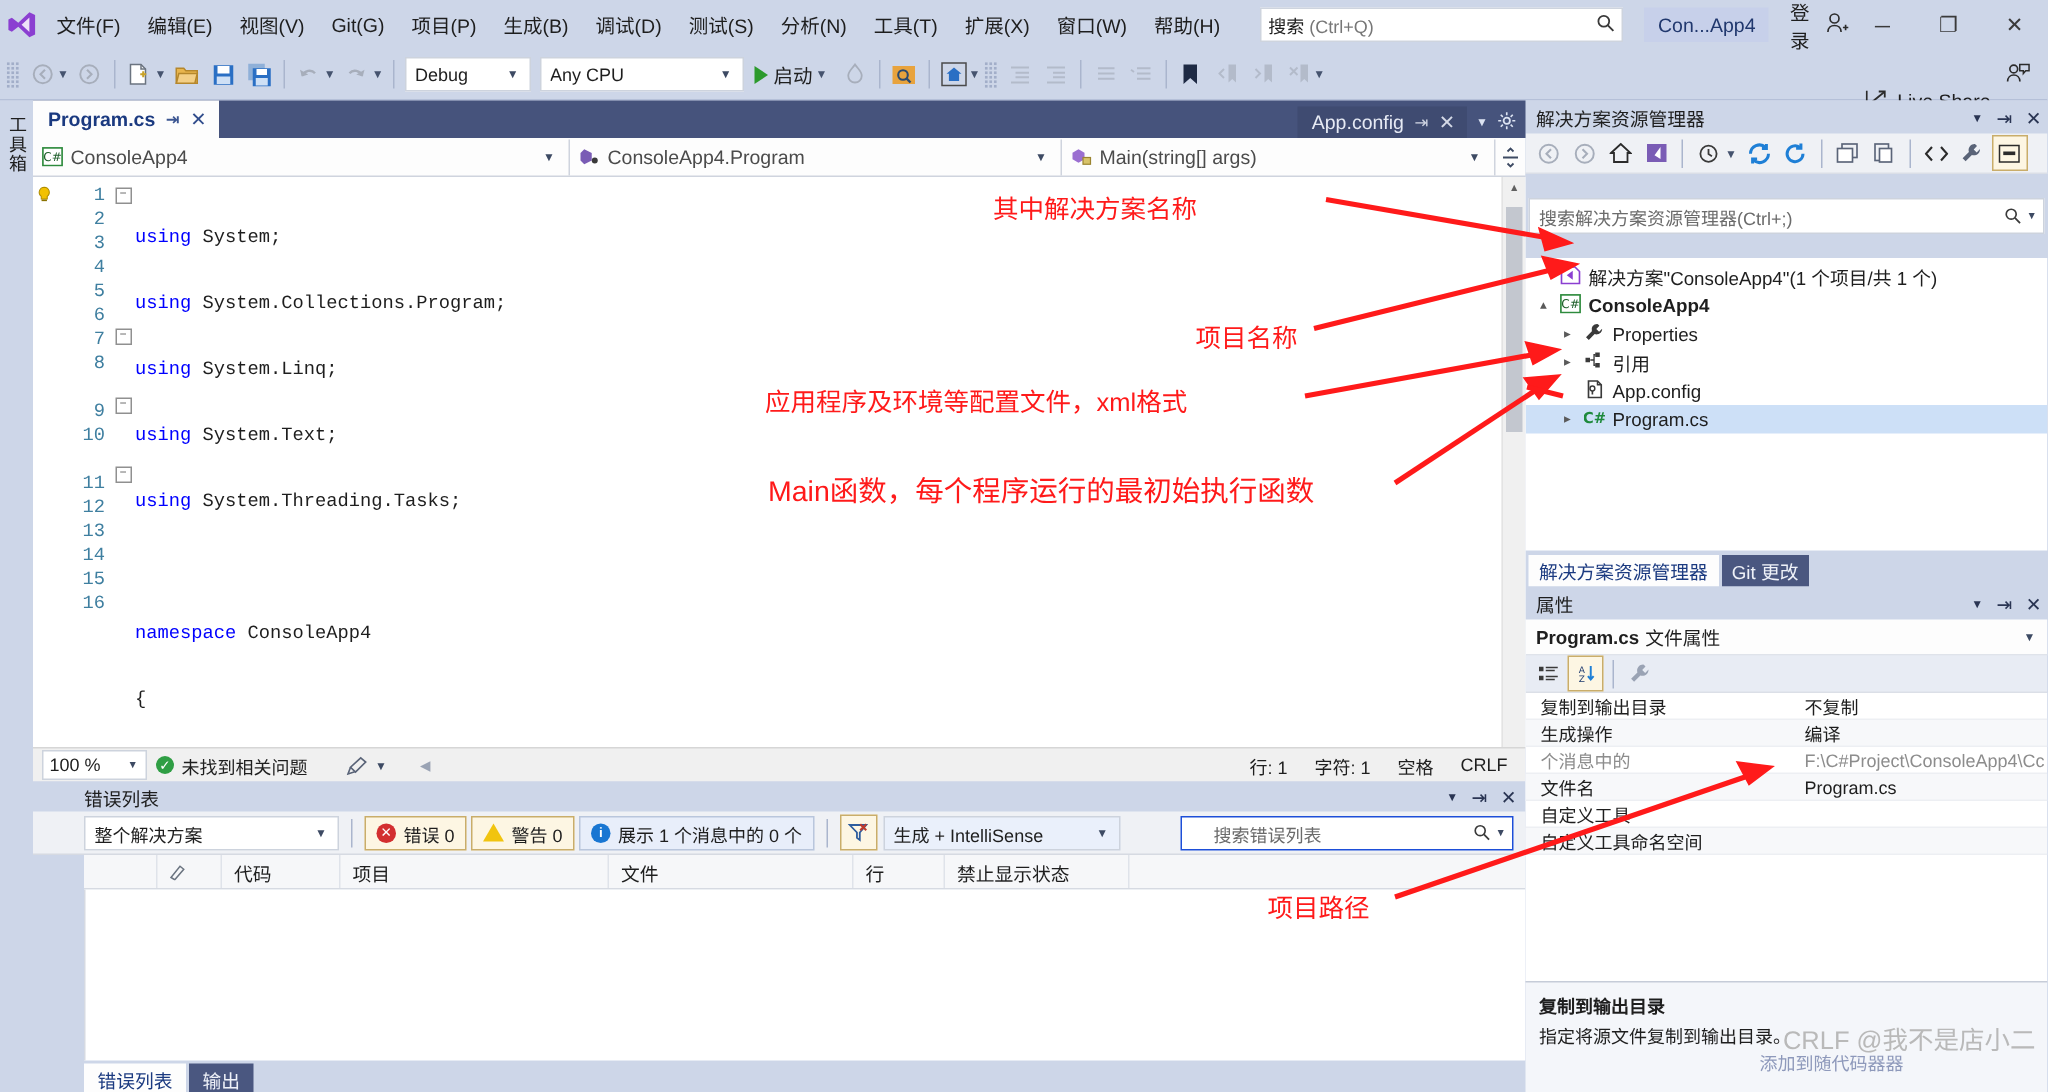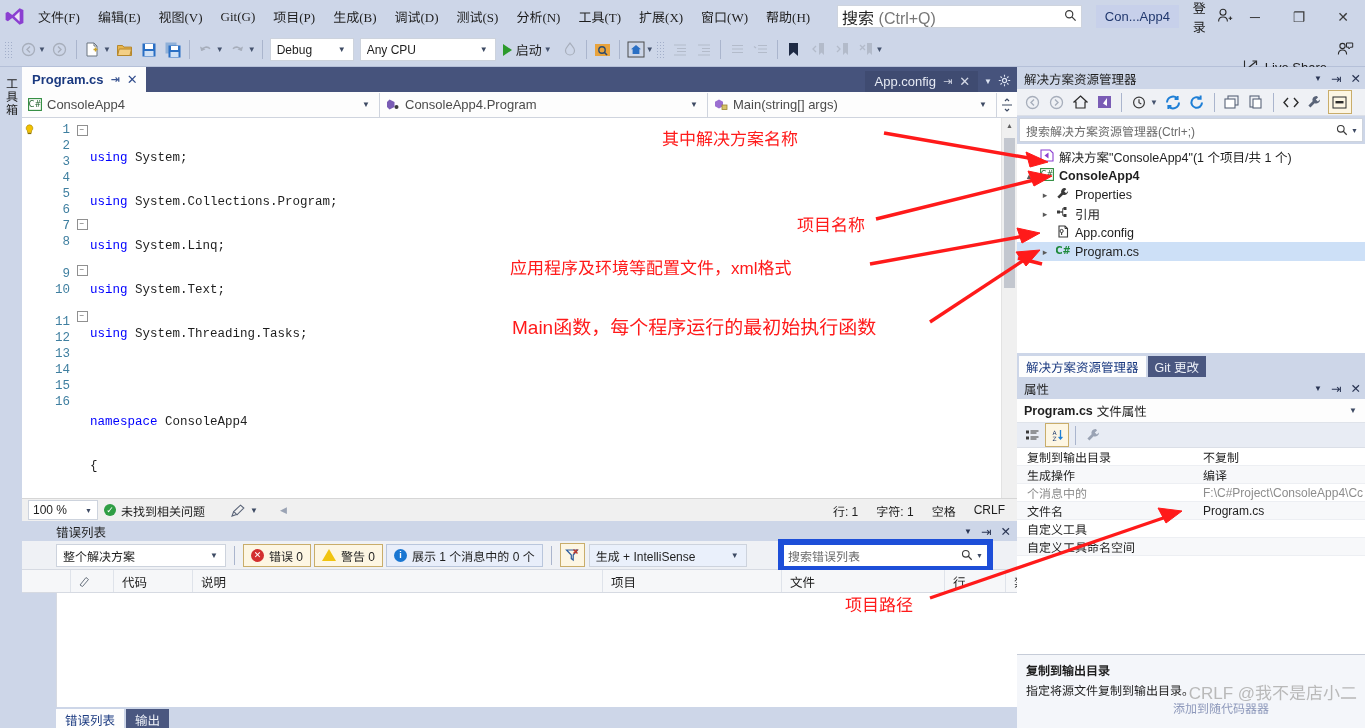--- a/index.html
+++ b/index.html
@@ -9,26 +9,26 @@
     font-size:12px;color:#1e1e1e;background:#cdd6e8;
     -webkit-font-smoothing:antialiased;
   }
   .app{position:relative;width:1365px;height:728px;background:#cdd6e8;}
 
   
   .titlebar{height:33px;display:flex;align-items:center;background:#cdd6e8;position:relative;}
   .vs-logo{width:34px;display:flex;align-items:center;justify-content:center;}
   .vs-logo svg{display:block;}
   .menu{display:flex;align-items:center;height:33px;}
-  .menu-item{padding:4px 9px;font-size:13px;color:#1e1e1e;white-space:nowrap;cursor:default;font-family:Liberation Serif, serif;}
+  .menu-item{padding:4px 9px;font-size:13px;color:#1e1e1e;white-space:nowrap;cursor:default;}
   .search-box{
     margin-left:18px;width:275px;height:21px;background:#fff;border:1px solid #ced4de;
     display:flex;align-items:center;padding:0 4px;position:relative;
   }
-  .search-box .ph{font-size:16px;color:#1e1e1e;}
+  .search-box .ph{font-size:12px;color:#1e1e1e;}
   .search-box .ph i{color:#777;font-style:normal;}
   .search-box .mag{margin-left:auto;}
   .proj-chip{
     margin-left:14px;background:#c7d0ea;color:#21386e;font-weight:normal;font-size:13px;
     padding:4px 9px;white-space:nowrap;
   }
   .signin{margin-left:14px;display:flex;align-items:center;gap:5px;font-size:13px;}
   .wincontrols{margin-left:auto;display:flex;align-items:center;height:33px;}
   .wc{width:44px;height:33px;display:flex;align-items:center;justify-content:center;color:#3a3a3a;font-size:14px;}
 
@@ -114,38 +114,38 @@
   .scopesel .sv{flex:1;} .scopesel .sa{font-size:8px;color:#3d4a63;padding:0 5px;}
   .pillgrp{display:flex;align-items:center;gap:3px;}
   .pill{height:21px;display:flex;align-items:center;gap:5px;padding:0 7px;border:1px solid #c9ad6a;background:#fdf6e3;font-size:12px;}
   .pill.info{border-color:#b9c6dc;background:#e8eefa;}
   .ic-err{width:13px;height:13px;border-radius:50%;background:#d32f2f;color:#fff;font-size:9px;display:flex;align-items:center;justify-content:center;}
   .ic-warn{width:0;height:0;border-left:7px solid transparent;border-right:7px solid transparent;border-bottom:12px solid #f1c40f;position:relative;}
   .ic-info{width:13px;height:13px;border-radius:50%;background:#1976d2;color:#fff;font-size:9px;font-weight:bold;display:flex;align-items:center;justify-content:center;}
   .filterbtn{width:23px;height:22px;border:1px solid #c9ad6a;background:#fdf6e3;display:flex;align-items:center;justify-content:center;}
   .buildsel{width:148px;height:21px;background:#eaf0fb;border:1px solid #cdd3dd;display:flex;align-items:center;padding:0 2px 0 6px;font-size:12px;}
   .buildsel .bv{flex:1;} .buildsel .ba{font-size:8px;color:#3d4a63;padding:0 5px;}
-  .errsearch{margin-left:auto;margin-right:24px;width:195px;height:21px;background:#fff;border:6px solid #1d4ed8;display:flex;align-items:center;padding:0 4px 0 4px;font-size:12px;color:#6b6b6b;}
+  .errsearch{margin-left:auto;margin-right:8px;width:195px;height:21px;background:#fff;border:1px solid #1d4ed8;display:flex;align-items:center;padding:0 4px 0 21px;font-size:12px;color:#6b6b6b;}
   .colhdr{height:22px;background:#f6f7f9;display:flex;align-items:center;font-size:12.5px;border-bottom:1px solid #d6dae2;}
   .colhdr .c{padding:0 8px;border-right:1px solid #dfe3ea;height:22px;display:flex;align-items:center;}
   .errbodyarea{flex:1;background:#fff;margin-left:34px;border-left:1px solid #d6dae2;}
   .errtabs{height:22px;display:flex;align-items:flex-end;padding-left:34px;gap:2px;}
   .etab{height:20px;display:flex;align-items:center;padding:0 9px;font-size:12.5px;}
   .etab.active{background:#fdfdfd;color:#1b3a80;}
   .etab.inactive{background:#4a5780;color:#eef1f8;}
 
   
   .rightdock{width:348px;display:flex;flex-direction:column;background:#cdd6e8;}
   .pane-title{height:22px;display:flex;align-items:center;padding:0 4px 0 7px;font-size:12.5px;color:#1e1e1e;background:#cdd6e8;}
   .pane-title .t{font-weight:normal;}
   .pane-title .ctl{margin-left:auto;display:flex;align-items:center;gap:9px;color:#2a3553;}
   .se-toolbar{height:26px;background:#eff1f5;display:flex;align-items:center;gap:2px;padding:0 4px;border-bottom:1px solid #dbdfe7;}
   .se-btn{width:22px;height:22px;display:flex;align-items:center;justify-content:center;}
   .se-btn.sel{border:1px solid #c9ad6a;background:#fdf6e3;}
-  .se-search{height:22px;margin:2px 2px;background:#fff;border:1px solid #cdd3dd;display:flex;align-items:center;padding:0 4px 0 6px;font-size:12px;color:#6b6b6b;}
+  .se-search{height:22px;margin:16px 2px;background:#fff;border:1px solid #cdd3dd;display:flex;align-items:center;padding:0 4px 0 6px;font-size:12px;color:#6b6b6b;}
   .tree{flex:1;background:#fff;padding-top:3px;overflow:hidden;font-size:12.5px;}
   .trow{height:19px;display:flex;align-items:center;gap:5px;padding-left:6px;white-space:nowrap;}
   .trow.sel{background:#cde0f7;}
   .tw{width:12px;text-align:center;color:#5a5a5a;font-size:9px;}
   .tl-indent1{padding-left:6px;} .tl-indent2{padding-left:22px;}
   .tbold{font-weight:bold;}
   .se-tabs{height:24px;display:flex;align-items:flex-end;gap:2px;padding-left:2px;}
   .setab{height:21px;display:flex;align-items:center;padding:0 7px;font-size:12.5px;}
   .setab.active{background:#fdfdfd;color:#1b3a80;}
   .setab.inactive{background:#4a5780;color:#eef1f8;}
@@ -618,21 +618,20 @@
         <div style="display:flex;background:#cdd6e8">
           <div style="width:34px"></div>
           <div class="colhdr" style="flex:1">
             <div class="c" style="width:32px"></div>
             <div class="c" style="width:26px">
               <svg width="11" height="11" viewBox="0 0 11 11">
                   <path d="M1 9 7 1.5 9.5 3.5 3.5 10.5z" fill="none" stroke="#6b7480"></path>
                 </svg>
             </div>
             <div class="c" style="width:62px">代码</div>
-            <div class="c" style="width:393px">说明</div>
             <div class="c" style="width:162px">项目</div>
             <div class="c" style="width:146px">文件</div>
             <div class="c" style="width:44px">行</div>
             <div class="c" style="width:106px">禁止显示状态</div>
           </div>
         </div>
 
         <div class="errbodyarea"></div>
 
         <div class="errtabs">

